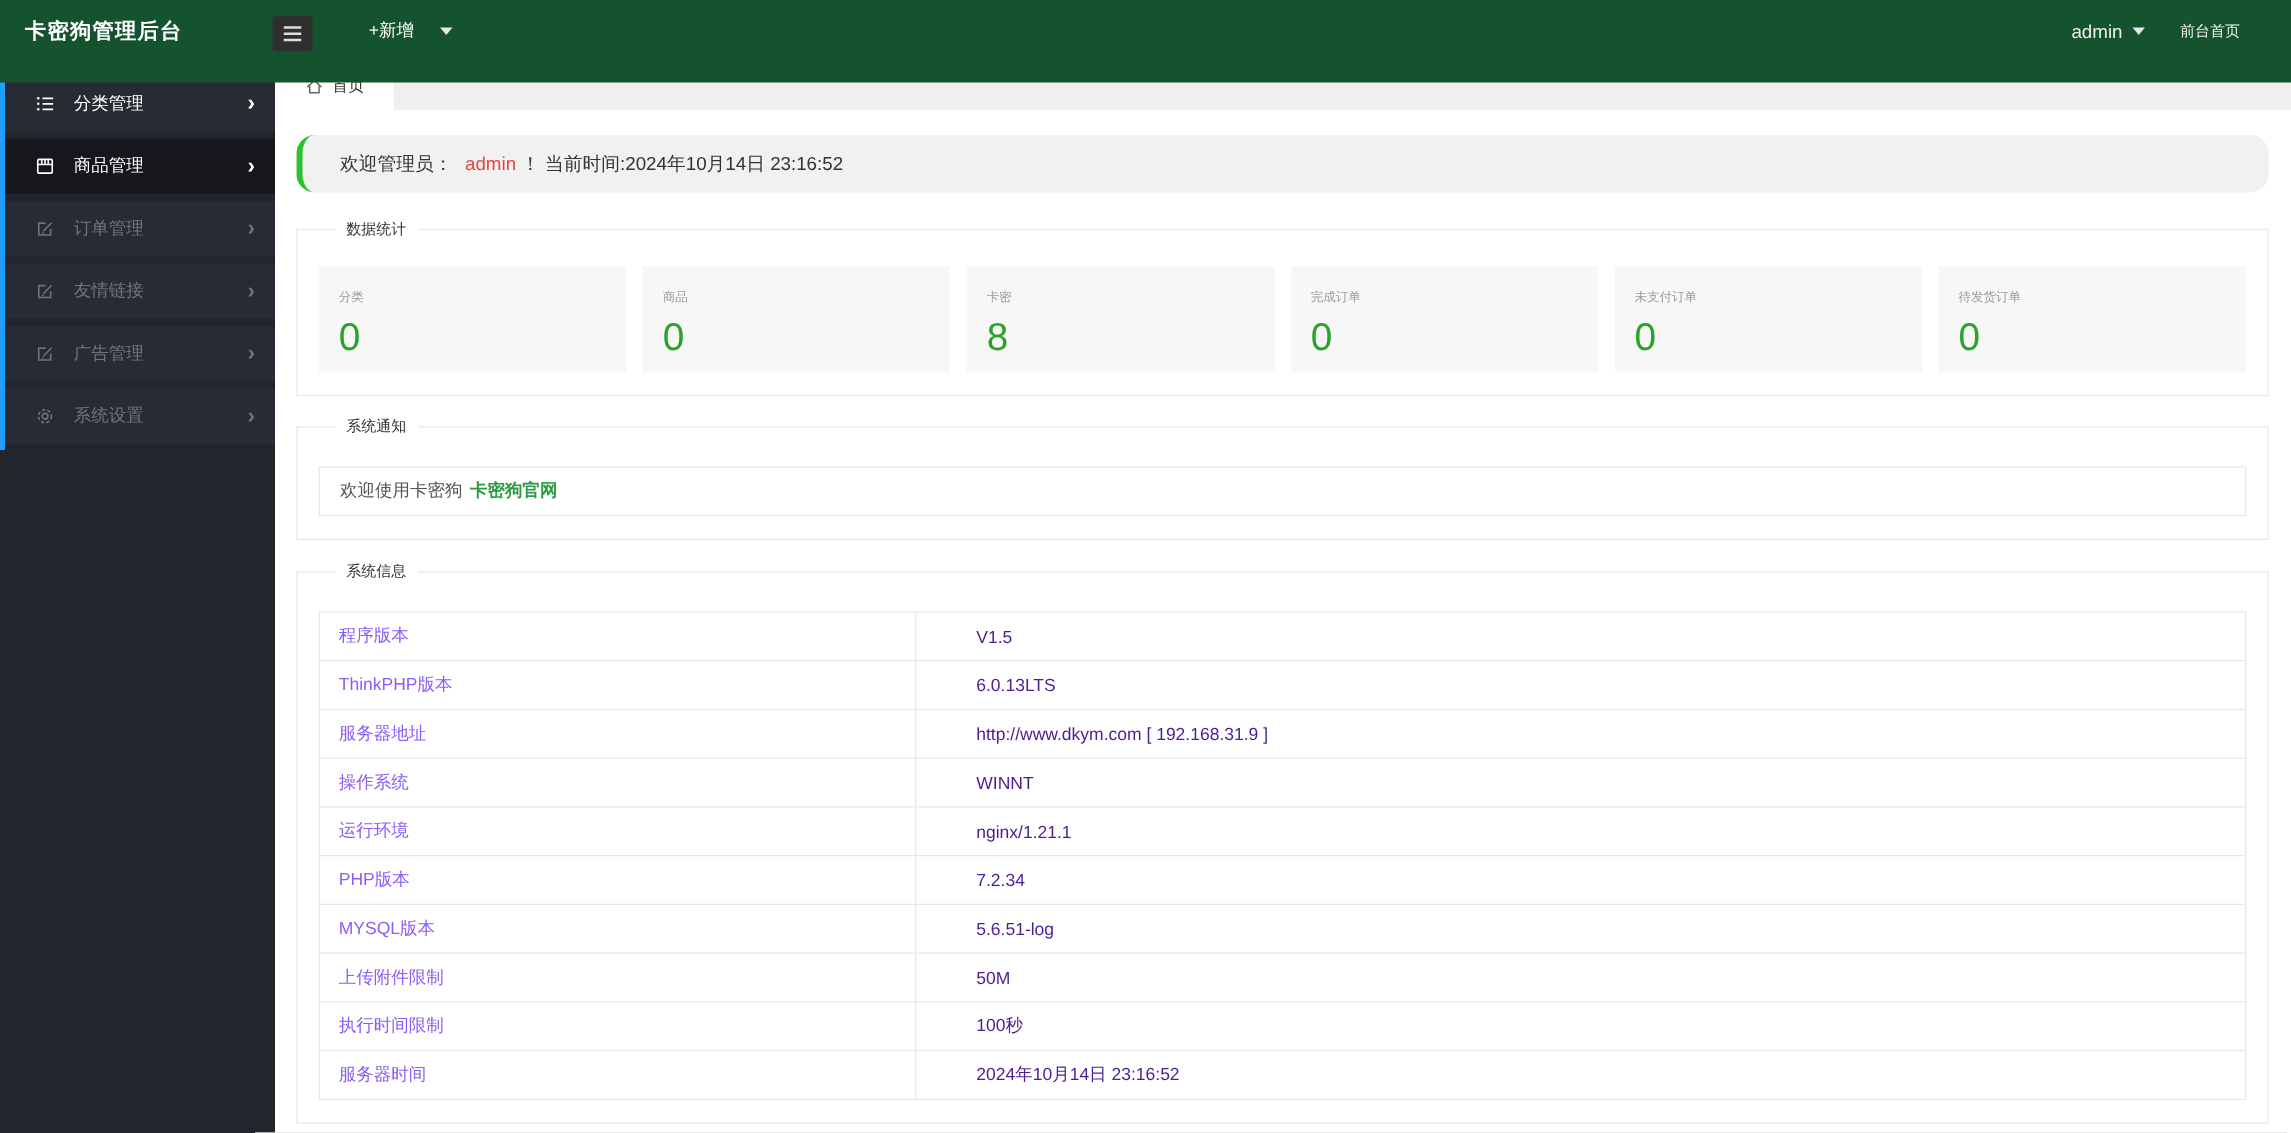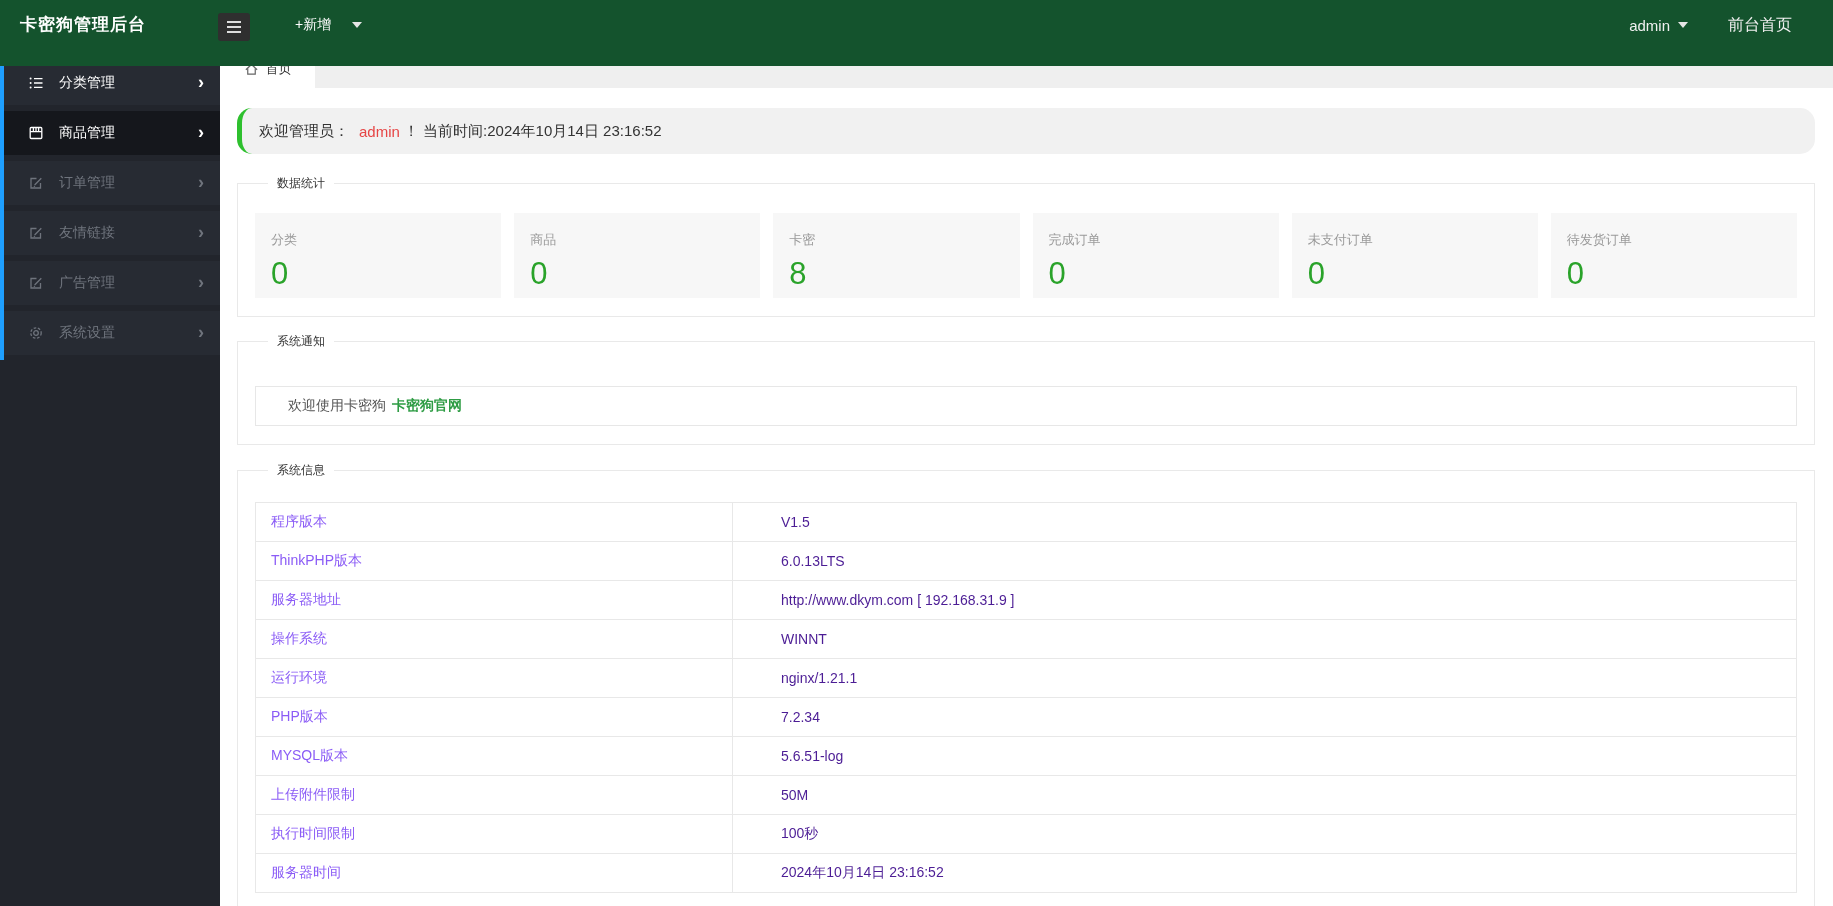--- a/index.html
+++ b/index.html
@@ -12,55 +12,55 @@
 
   
   .header{position:absolute;top:0;left:0;right:0;height:66px;background:#14532d;z-index:5;}
   .brand{position:absolute;left:20px;top:0;height:50px;line-height:50px;color:#fff;font-size:17px;font-weight:600;letter-spacing:1px;}
   .collapse-btn{position:absolute;left:218px;top:13px;width:32px;height:28px;background:#2f2f2f;border:none;border-radius:3px;cursor:pointer;display:flex;flex-direction:column;justify-content:center;align-items:center;gap:3px;}
   .collapse-btn i{display:block;width:14px;height:2px;background:#dedede;}
   .add-new{position:absolute;left:295px;top:0;height:50px;display:flex;align-items:center;gap:21px;color:#fff;font-size:14px;cursor:pointer;}
   .caret-down{width:0;height:0;border-left:5px solid transparent;border-right:5px solid transparent;border-top:6px solid #e6e6e6;}
   .header-right{position:absolute;right:41px;top:0;height:50px;display:flex;align-items:center;gap:28px;}
   .user-dd{display:flex;align-items:center;gap:8px;color:#f0f0f0;font-size:15px;cursor:pointer;}
-  .front-link{color:#f0f0f0;font-size:16px;text-decoration:none;cursor:pointer;margin-left:12px;}
+  .front-link{color:#f0f0f0;font-size:12px;text-decoration:none;cursor:pointer;}
 
   
   .sidebar{position:absolute;top:50px;left:0;bottom:0;width:220px;background:#22252c;}
   .scroll-thumb{position:absolute;left:0;top:7px;width:4px;height:303px;background:var(--blue);z-index:4;}
   .menu{padding-top:11px;}
   .menu-item{height:44px;margin-bottom:6px;display:flex;align-items:center;padding:0 16px 0 28px;background:#272b33;color:#6f747d;font-size:14px;cursor:pointer;}
   .menu-item .mi-icon{width:18px;height:16px;display:flex;align-items:center;}
   .menu-item .mi-icon svg{width:16px;height:16px;}
   .menu-item .mi-label{margin-left:13px;}
   .menu-item .mi-arrow{margin-left:auto;font-size:18px;line-height:1;font-weight:700;transform:translateY(-1px);}
   .menu-item.lit{color:#fff;}
   .menu-item.active{background:#15171c;color:#fff;}
 
   
   .tabbar{position:absolute;top:50px;left:220px;right:0;height:38px;background:#efefef;}
   .tab{width:95px;height:38px;background:#fff;display:flex;align-items:center;justify-content:center;gap:7px;font-size:13px;color:#333;cursor:pointer;}
 
   
   .content{position:absolute;top:88px;left:220px;right:0;bottom:0;background:#fff;padding:20px 18px 0 17px;overflow:hidden;}
-  .alert{height:46px;background:#f1f1f1;border-left:5px solid var(--alert-green);display:flex;align-items:center;padding-left:17px;font-size:15px;color:#333;border-radius:15px;}
+  .alert{height:46px;background:#f1f1f1;border-left:5px solid var(--alert-green);display:flex;align-items:center;padding-left:30px;font-size:15px;color:#333;border-radius:15px;}
   .alert .red{color:var(--red);padding:0 4px 0 10px;}
 
   fieldset.panel{border:1px solid #e9e9e9;padding:0 17px 18px 17px;}
   fieldset.panel legend{margin-left:13px;padding:0 9px;font-size:12px;color:#333;line-height:20px;}
   .fs-stats{margin-top:19px;}
   .fs-notice{margin-top:14px;padding-bottom:20px;}
   .fs-sysinfo{margin-top:15px;padding-bottom:22px;}
 
   .cards{display:flex;gap:13px;margin-top:20px;}
   .stat-card{flex:1;height:85px;background:#f7f7f7;padding:18px 0 0 16px;}
-  .stat-label{font-size:13px;color:#9a9a9a;}
+  .stat-label{font-size:10px;color:#9a9a9a;}
   .stat-value{margin-top:7px;font-size:31px;font-weight:300;color:var(--green);}
 
-  .notice-box{margin-top:35px;height:40px;border:1px solid #e7e7e7;background:#fff;display:flex;align-items:center;padding-left:32px;font-size:14px;color:#555;}
+  .notice-box{margin-top:22px;height:40px;border:1px solid #e7e7e7;background:#fff;display:flex;align-items:center;padding-left:16px;font-size:14px;color:#555;}
   .notice-link{color:var(--link-green);font-weight:700;margin-left:6px;text-decoration:none;cursor:pointer;}
 
   table.sysinfo{margin-top:22px;width:100%;border-collapse:collapse;}
   table.sysinfo td{border:1px solid #e8e8e8;height:39px;padding-left:15px;font-size:14px;}
   table.sysinfo td.k{width:477px;color:#8b5cf6;}
   table.sysinfo td.v{color:#4c1d95;padding-left:48px;}
 </style>
 </head>
 <body>
 

